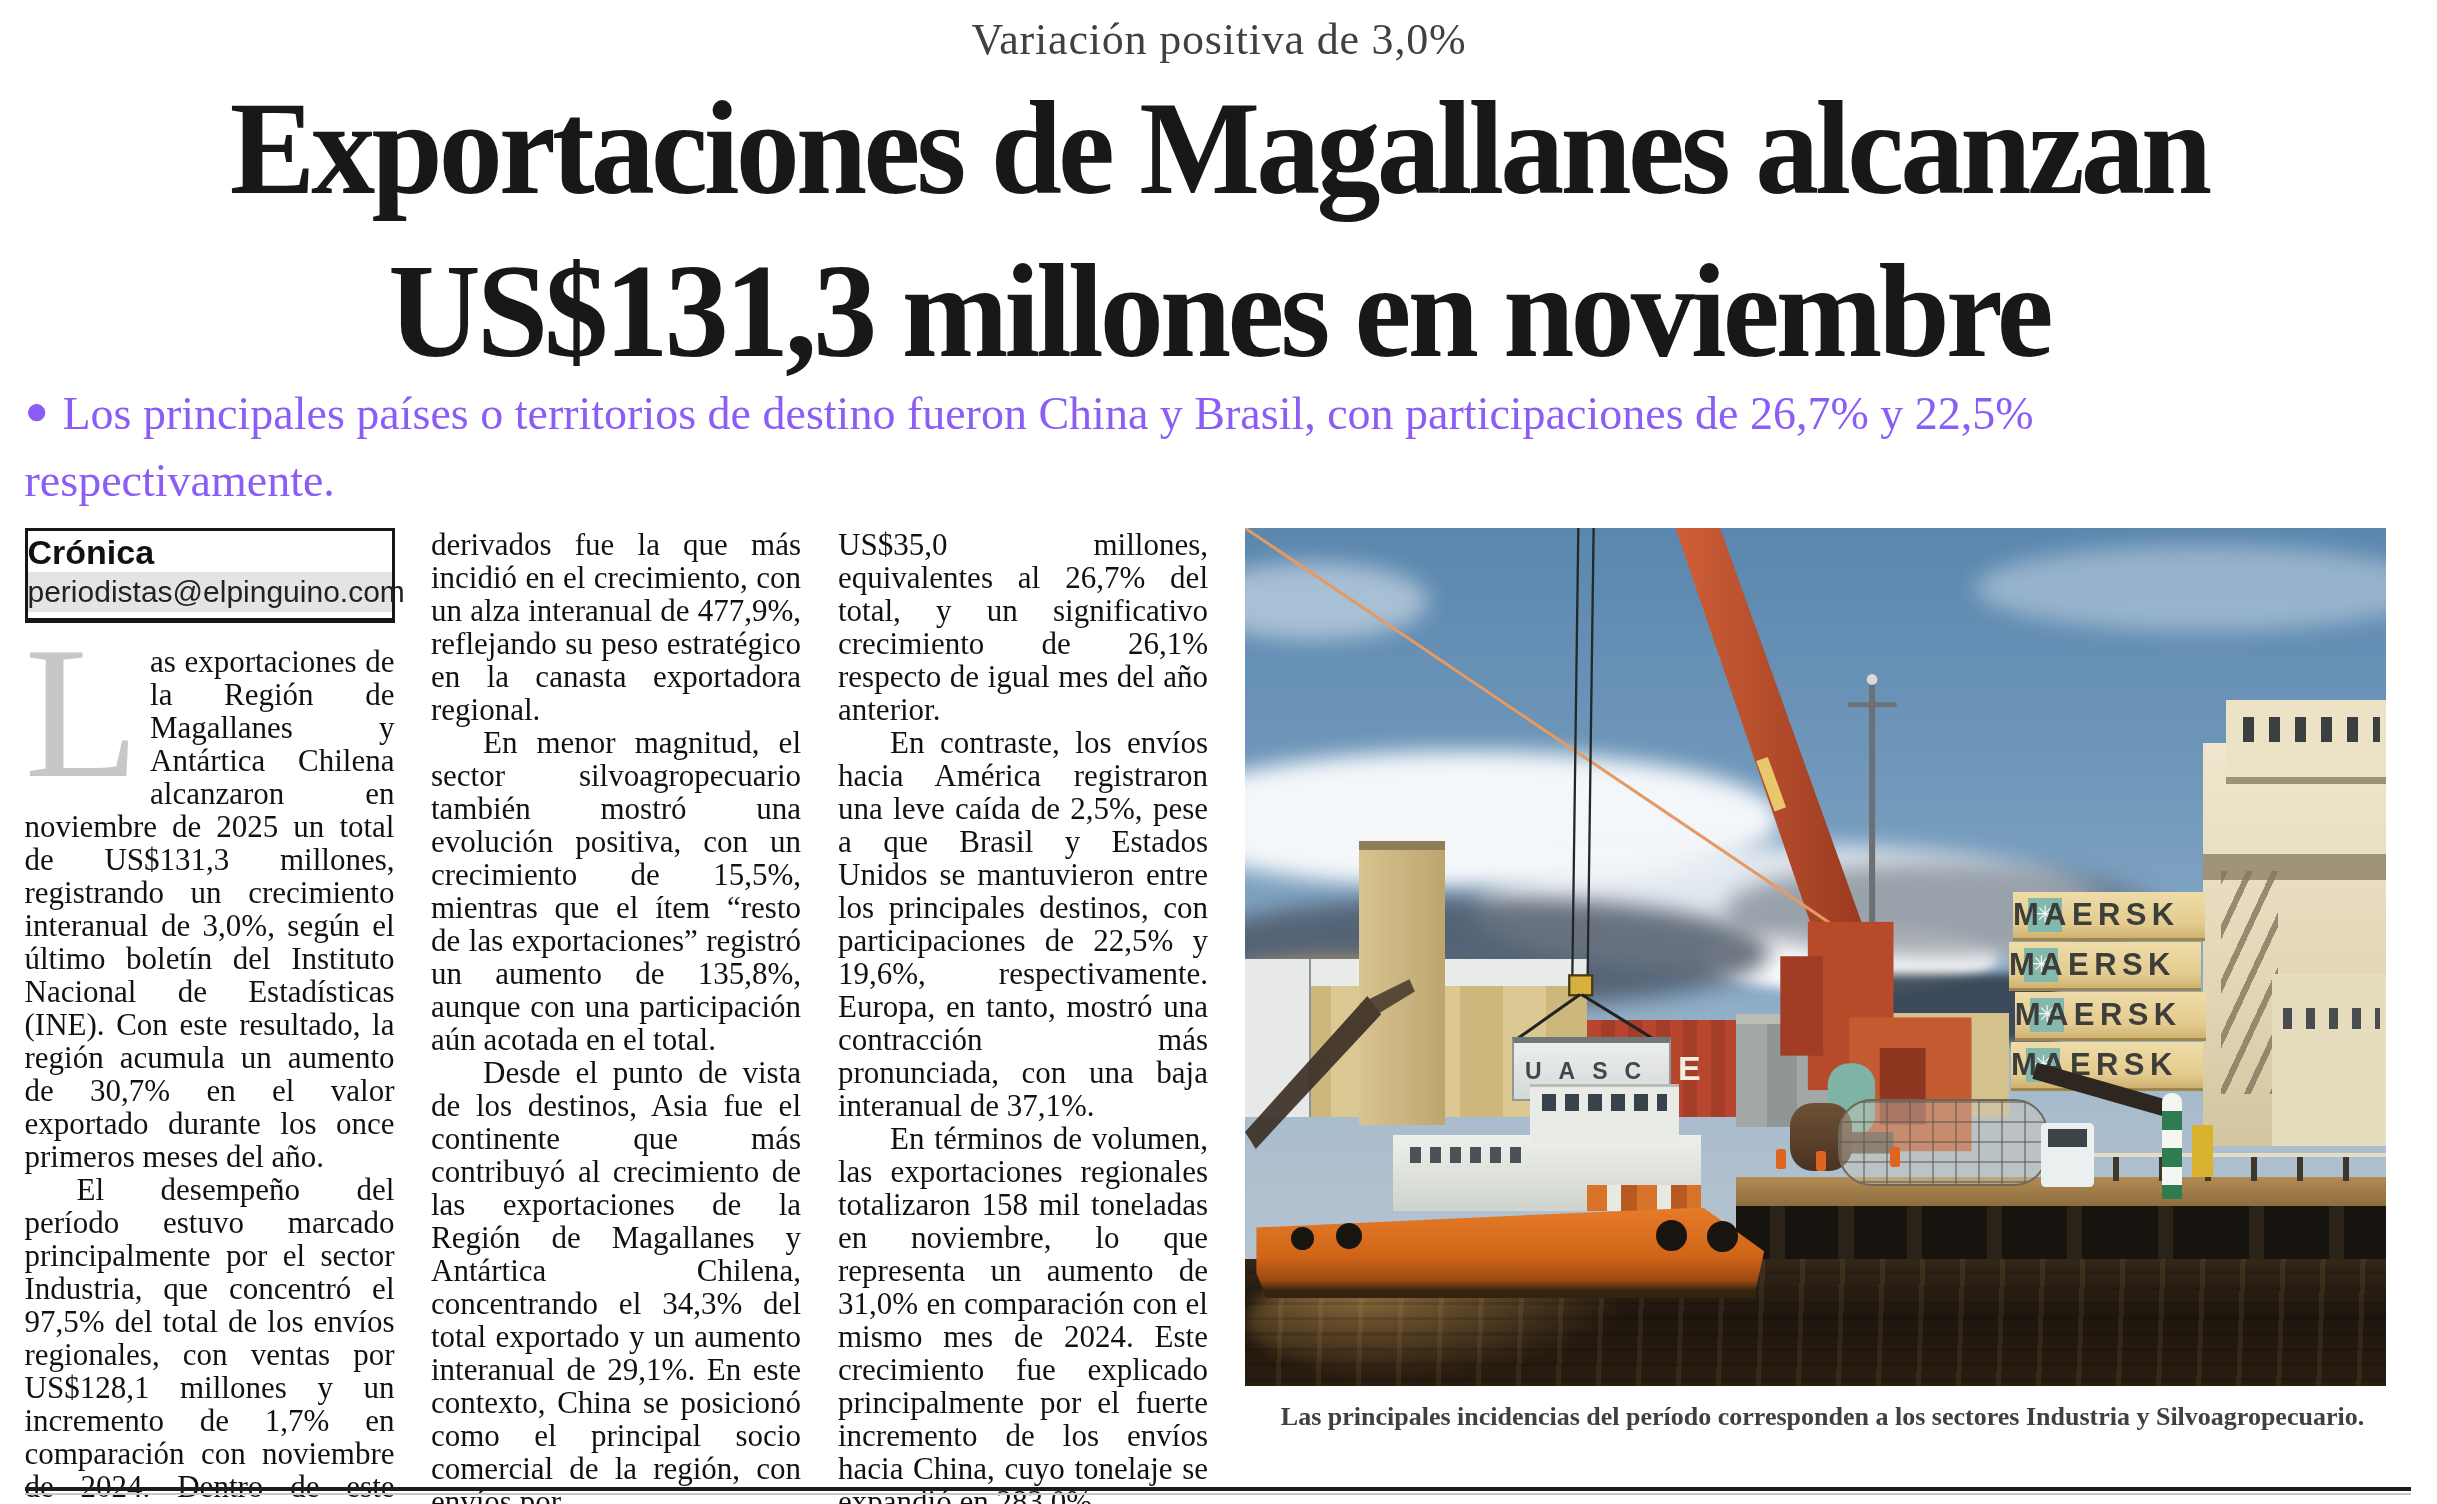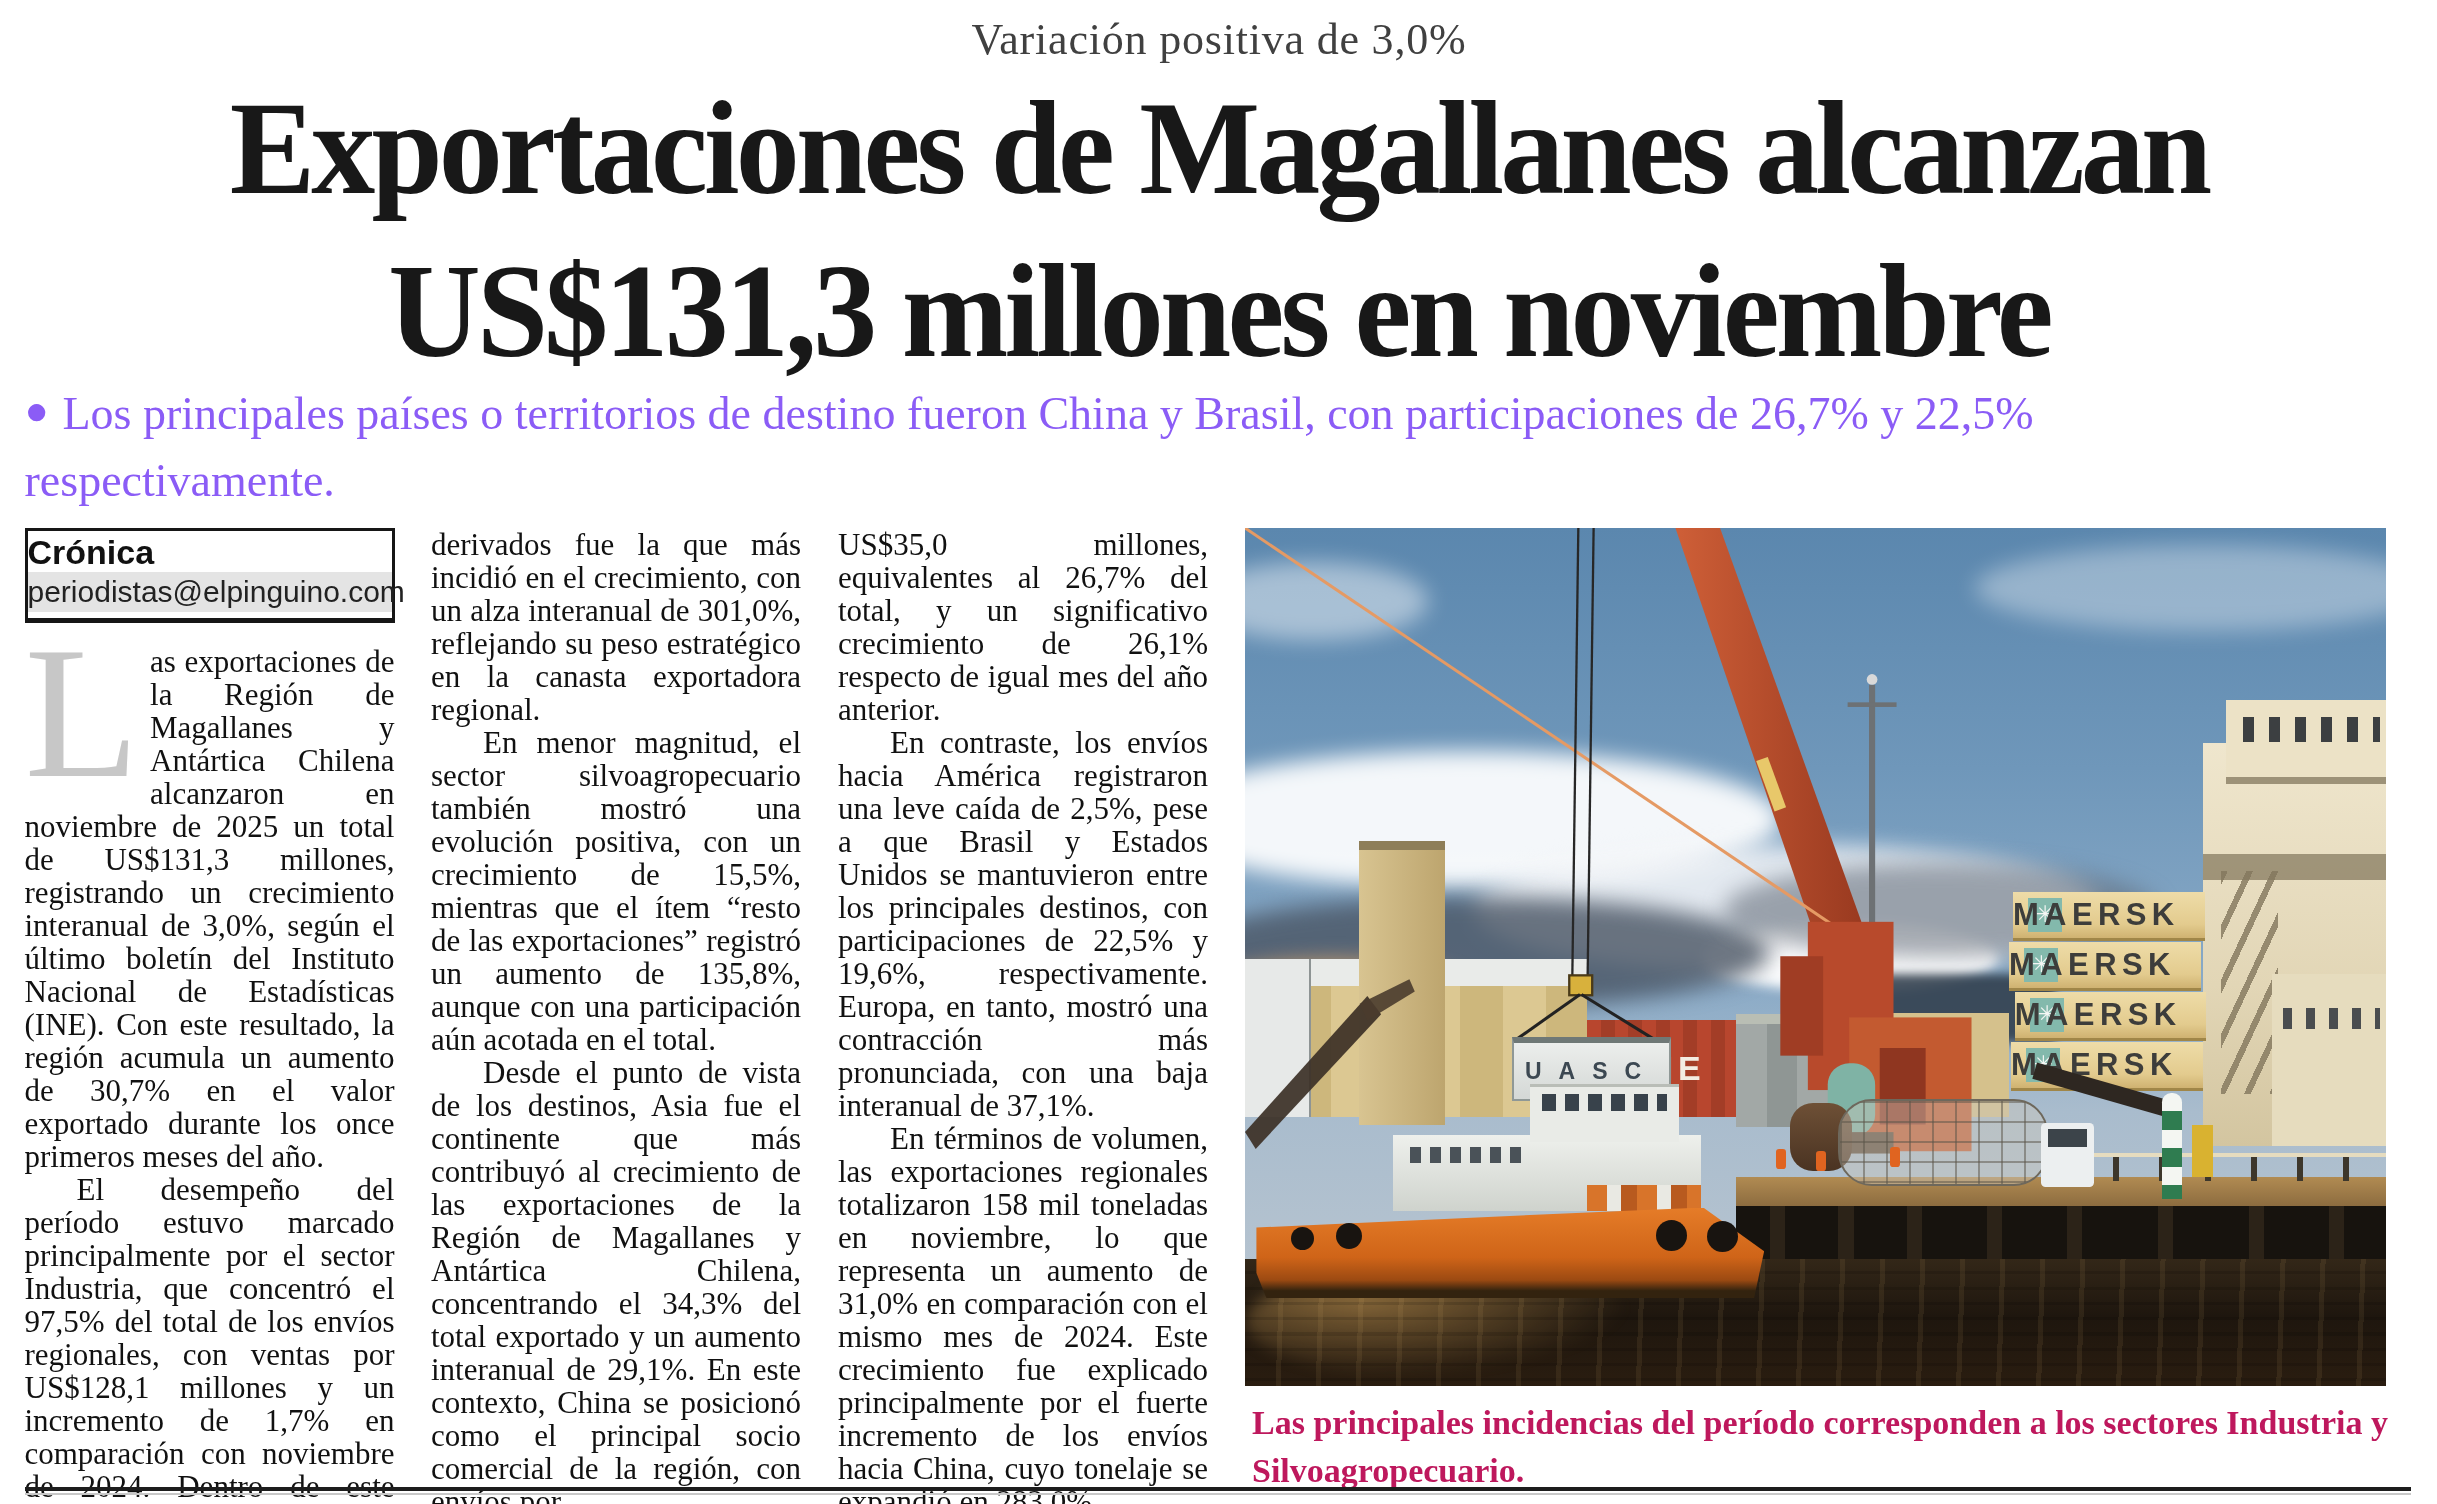--- a/index.html
+++ b/index.html
@@ -143,21 +143,21 @@
   .water-glow{left:0;top:86%;width:34%;height:13%;filter:blur(7.6px);border-radius:50%;
      background:radial-gradient(ellipse at 30% 30%,rgba(218,168,92,.55),rgba(218,168,92,0) 70%);}
   .water-shimmer{left:0;top:85.2%;width:100%;height:14.8%;opacity:.5;
      background:repeating-linear-gradient(92deg,transparent 0 35px,rgba(226,186,116,.18) 35px 40px),
                 repeating-linear-gradient(180deg,transparent 0 12.2px,rgba(0,0,0,.25) 12.2px 15.3px);}
 
   .crane-svg{left:0;top:0;width:100%;height:100%;}
 
   
   .caption{position:absolute;left:1252px;top:1399px;width:1141px;
-           font-size:34px;line-height:1.4;font-weight:700;color:#be185d;}
+           font-size:26px;line-height:1.4;font-weight:700;color:#404040;text-align:center;}
 </style>
 </head>
 <body>
 
 <div id="page">
 
   <div class="kicker">Variación positiva de 3,0%</div>
 
   <div class="headline">
     <div>Exportaciones de Magallanes alcanzan</div>
@@ -169,21 +169,21 @@
   <div class="col" id="col1">
     <div class="section-box">
       <div class="sb-title">Crónica</div>
       <div class="sb-mail">periodistas@elpinguino.com</div>
     </div>
     <p><span class="dropcap">L</span><span>as exportaciones de la Región de Magallanes y Antártica Chilena alcanzaron en noviembre de 2025 un total de US$131,3 millones, registrando un crecimiento interanual de 3,0%, según el último boletín del Instituto Nacional de Estadísticas (INE). Con este resultado, la región acumula un aumento de 30,7% en el valor exportado durante los once primeros meses del año.</span></p>
     <p class="indent">El desempeño del período estuvo marcado principalmente por el sector Industria, que concentró el 97,5% del total de los envíos regionales, con ventas por US$128,1 millones y un incremento de 1,7% en comparación con noviembre de 2024. Dentro de este sector, la actividad de refinería de petróleo y productos</p>
   </div>
 
   <div class="col" id="col2">
-    <p>derivados fue la que más incidió en el crecimiento, con un alza interanual de 301,0%, reflejando su peso estratégico en la canasta exportadora regional.</p>
+    <p>derivados fue la que más incidió en el crecimiento, con un alza interanual de 477,9%, reflejando su peso estratégico en la canasta exportadora regional.</p>
     <p class="indent">En menor magnitud, el sector silvoagropecuario también mostró una evolución positiva, con un crecimiento de 15,5%, mientras que el ítem “resto de las exportaciones” registró un aumento de 135,8%, aunque con una participación aún acotada en el total.</p>
     <p class="indent">Desde el punto de vista de los destinos, Asia fue el continente que más contribuyó al crecimiento de las exportaciones de la Región de Magallanes y Antártica Chilena, concentrando el 34,3% del total exportado y un aumento interanual de 29,1%. En este contexto, China se posicionó como el principal socio comercial de la región, con envíos por</p>
   </div>
 
   <div class="col" id="col3">
     <p>US$35,0 millones, equivalentes al 26,7% del total, y un significativo crecimiento de 26,1% respecto de igual mes del año anterior.</p>
     <p class="indent">En contraste, los envíos hacia América registraron una leve caída de 2,5%, pese a que Brasil y Estados Unidos se mantuvieron entre los principales destinos, con participaciones de 22,5% y 19,6%, respectivamente. Europa, en tanto, mostró una contracción más pronunciada, con una baja interanual de 37,1%.</p>
     <p class="indent">En términos de volumen, las exportaciones regionales totalizaron 158 mil toneladas en noviembre, lo que representa un aumento de 31,0% en comparación con el mismo mes de 2024. Este crecimiento fue explicado principalmente por el fuerte incremento de los envíos hacia China, cuyo tonelaje se expandió en 283,0%.</p>
   </div>
 

